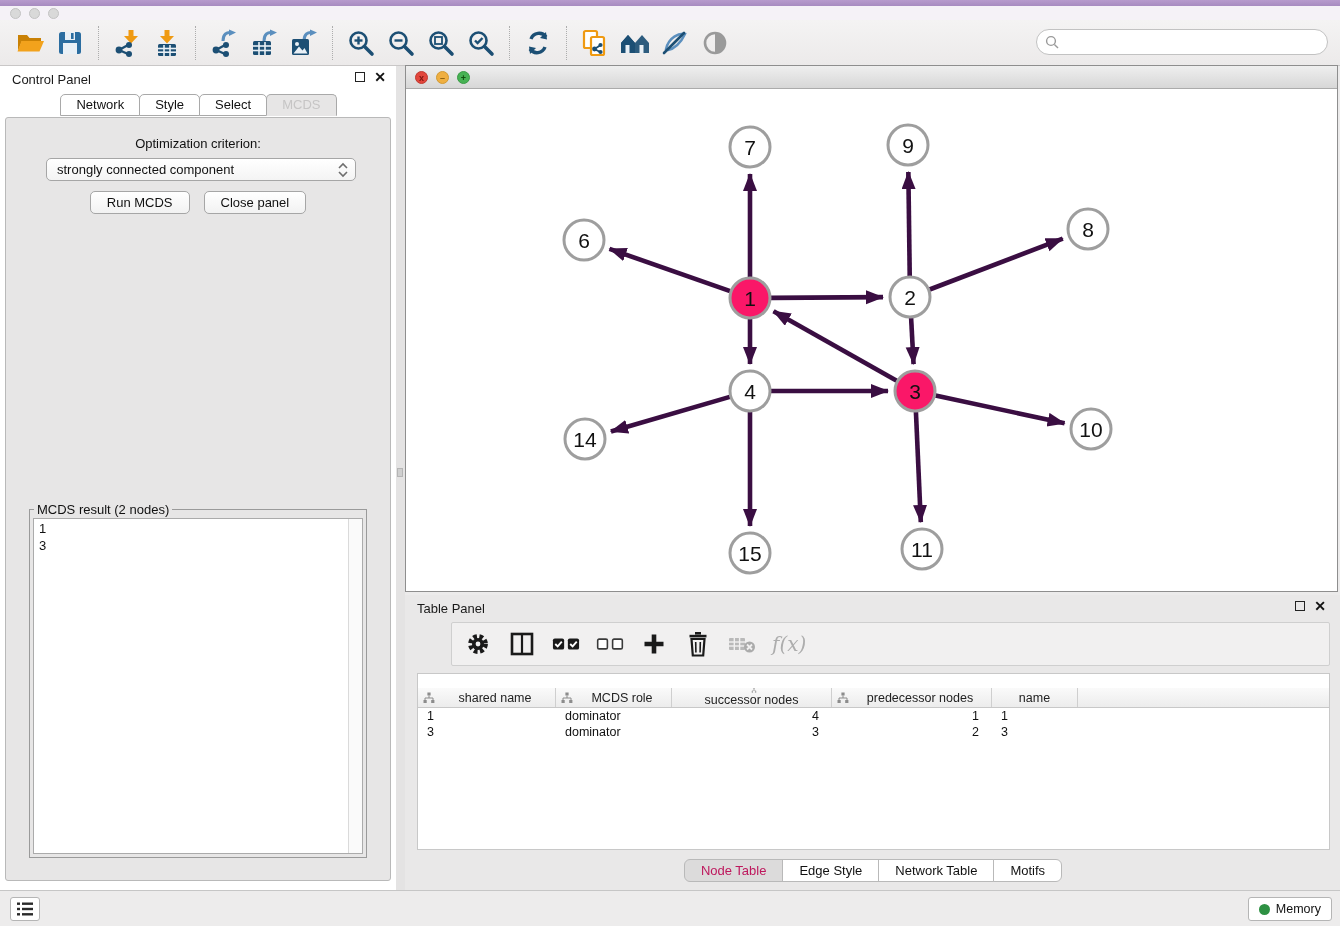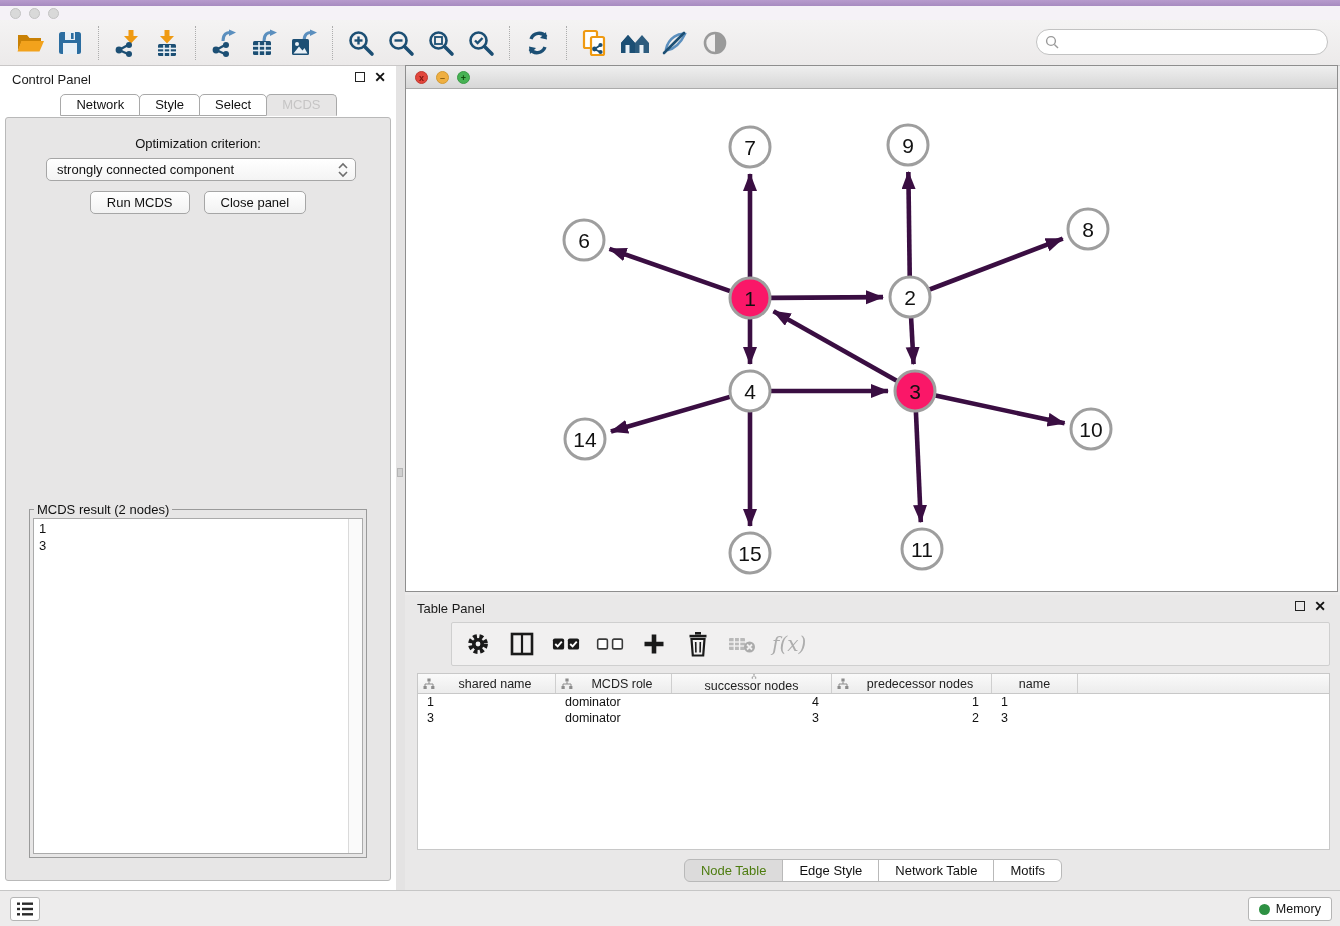--- a/index.html
+++ b/index.html
@@ -77,35 +77,35 @@
   #graph-svg { display:block; }
 
   
   #table-panel { position:absolute; left:405px; top:595px; width:935px; height:295px; background:#E9E8E8; }
   #tp-toolbar { position:absolute; left:12px; right:10px; top:27px; height:44px; background:#F1F0F0;
     border:1px solid #CFCFCF; border-radius:2px; display:flex; align-items:center; padding-left:12px; gap:16px;margin-left:34px; }
   .tp-icon { width:28px; height:28px; display:flex; align-items:center; justify-content:center; }
   .fx-label { font-family:"DejaVu Serif", serif; font-style:italic; font-size:20px; color:#ADADAD; }
 
   #tp-table { position:absolute; left:12px; right:10px; top:78px; bottom:40px; background:#fff; border:1px solid #C8C8C8; }
-  #tp-header { display:flex; height:20px; background:linear-gradient(#FAFAFA,#ECECEC); border-bottom:1px solid #C8C8C8; }
+  #tp-header { display:flex; height:20px; background:linear-gradient(#FAFAFA,#ECECEC); border-bottom:1px solid #C8C8C8;margin-top:14px; }
   .th { display:flex; align-items:center; border-right:1px solid #CFCFCF; font-size:12.5px; color:#222; position:relative; }
   .th .tree { margin-left:5px; }
   .th .lab { flex:1; text-align:center; padding:0 4px; }
   .tr { display:flex; height:16px; }
   .td { font-size:12.5px; color:#111; line-height:16px; overflow:hidden; }
   .td.left { padding-left:9px; text-align:left; }
   .td.right { padding-right:13px; text-align:right; }
 
   #tp-tabs { position:absolute; left:0; right:0; bottom:8px; display:flex; justify-content:center; }
   .btab { height:23px; padding:0 16px; background:#fff; border:1px solid #B9B9B9; margin-right:-1px;
     font-size:13px; line-height:21px; color:#111; }
   .btab:first-child { border-radius:6px 0 0 6px; }
   .btab:last-child { border-radius:0 6px 6px 0; }
-  .btab.active { background:#DCDBDB; color:#4d7c0f; }
+  .btab.active { background:#DCDBDB; color:#be185d; }
 
   
   #status-bar { position:absolute; left:0; top:890px; width:1340px; height:36px; background:#EDECEC; border-top:1px solid #C6C6C6; }
   #list-btn { position:absolute; left:10px; top:6px; width:30px; height:24px; background:#fff; border:1px solid #B5B5B5;
     border-radius:3px; display:flex; align-items:center; justify-content:center; }
   #memory-btn { position:absolute; right:8px; top:6px; height:24px; padding:0 10px; background:#fff; border:1px solid #B5B5B5;
     border-radius:3px; display:flex; align-items:center; gap:6px; font-size:12.5px; color:#111; }
   #memory-btn .gdot { width:11px; height:11px; border-radius:50%; background:#2E9143; }
 </style>
 </head>

